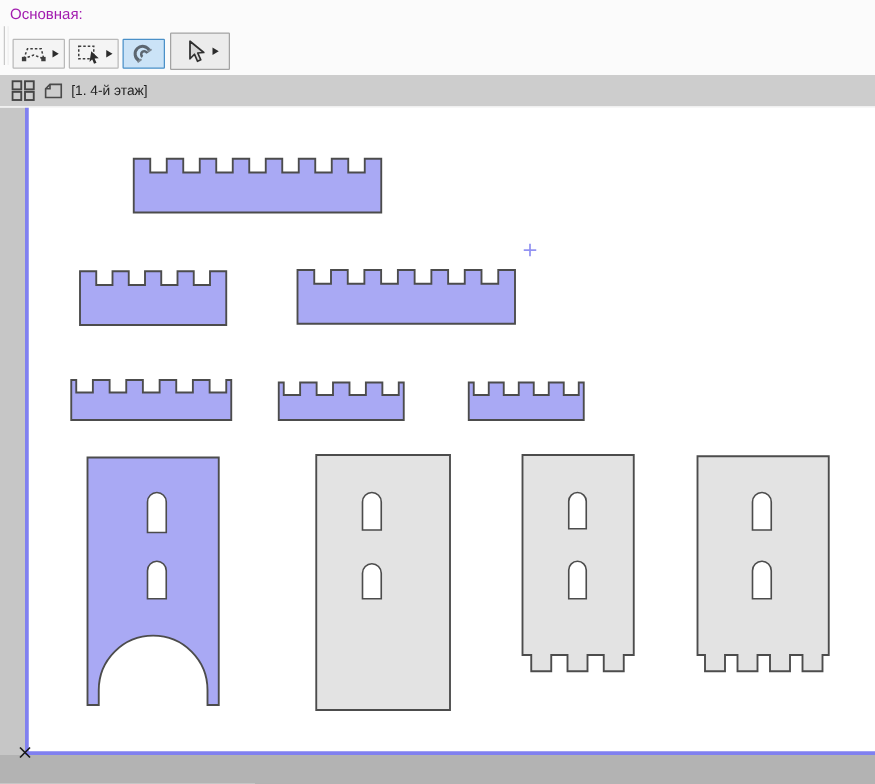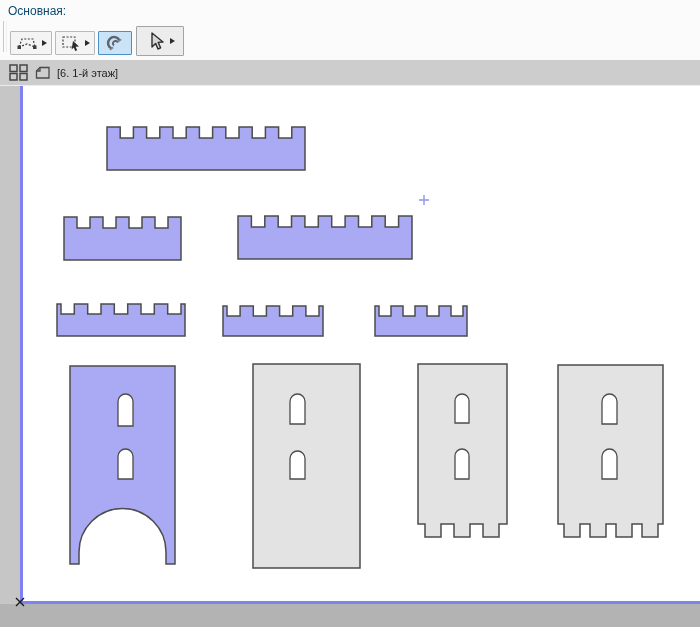--- a/index.html
+++ b/index.html
@@ -3,21 +3,21 @@
 <meta charset="utf-8">
 <style>
   html,body{margin:0;padding:0;}
   body{
     width:700px;height:627px;overflow:hidden;position:relative;
     font-family:"Liberation Sans", sans-serif;
     background:#fbfbfb;
   }
   
   .toolbar-area{position:absolute;left:0;top:0;width:700px;height:60px;background:#fbfbfb;}
-  .toolbar-label{position:absolute;left:8px;top:4px;font-size:12px;color:#0c4a6e;}
+  .toolbar-label{position:absolute;left:8px;top:4px;font-size:12px;color:#a21caf;}
   .toolbar-sep{position:absolute;left:3px;top:21px;width:2px;height:31px;
     border-left:1px solid #c9c9c9;border-right:1px solid #efefef;}
   .tbtn{position:absolute;top:31px;height:24px;box-sizing:border-box;
     border:1px solid #b9b9b9;background:#f4f4f4;display:flex;align-items:center;
     justify-content:center;gap:2px;padding:0 3px;border-radius:1px;}
   .tbtn.big{top:26px;height:30px;background:#ececec;border-color:#a3a3a3;}
   .tbtn.active{background:var(--active-button-bg);border:1px solid var(--active-button-border);}
   .drop-arrow{width:0;height:0;border-left:5px solid #2b2b2b;
     border-top:3.5px solid transparent;border-bottom:3.5px solid transparent;margin-left:2px;}
   .tbtn svg{display:block;}
@@ -87,21 +87,21 @@
     </svg>
   </div>
 
   <div class="tab tab-inactive">
     <span class="tab-icon">
       <svg width="17" height="15" viewBox="0 0 17 15">
         <path d="M2.5,13 L2.5,6 L6,2.5 L15,2.5 L15,13 Z" fill="none" stroke="#4a4a4a" stroke-width="1.3"></path>
         <path d="M6,2.5 L6,6 L2.5,6" fill="none" stroke="#4a4a4a" stroke-width="1.3"></path>
       </svg>
     </span>
-    <span>[6. 1-й этаж]</span>
+    <span>[1. 4-й этаж]</span>
   </div>
 
 </div>
 
 <div class="canvas">
   <svg id="sheet-svg" width="700" height="542" viewBox="0 85 700 542">
       <rect x="0" y="85" width="700" height="542" fill="#ffffff"></rect>
       <rect x="0" y="85" width="20" height="518" fill="#c6c6c6"></rect>
       <rect x="0" y="603" width="700" height="24" fill="#b3b3b3"></rect>
       <rect x="20" y="85" width="3" height="518" fill="#8080f0"></rect>

